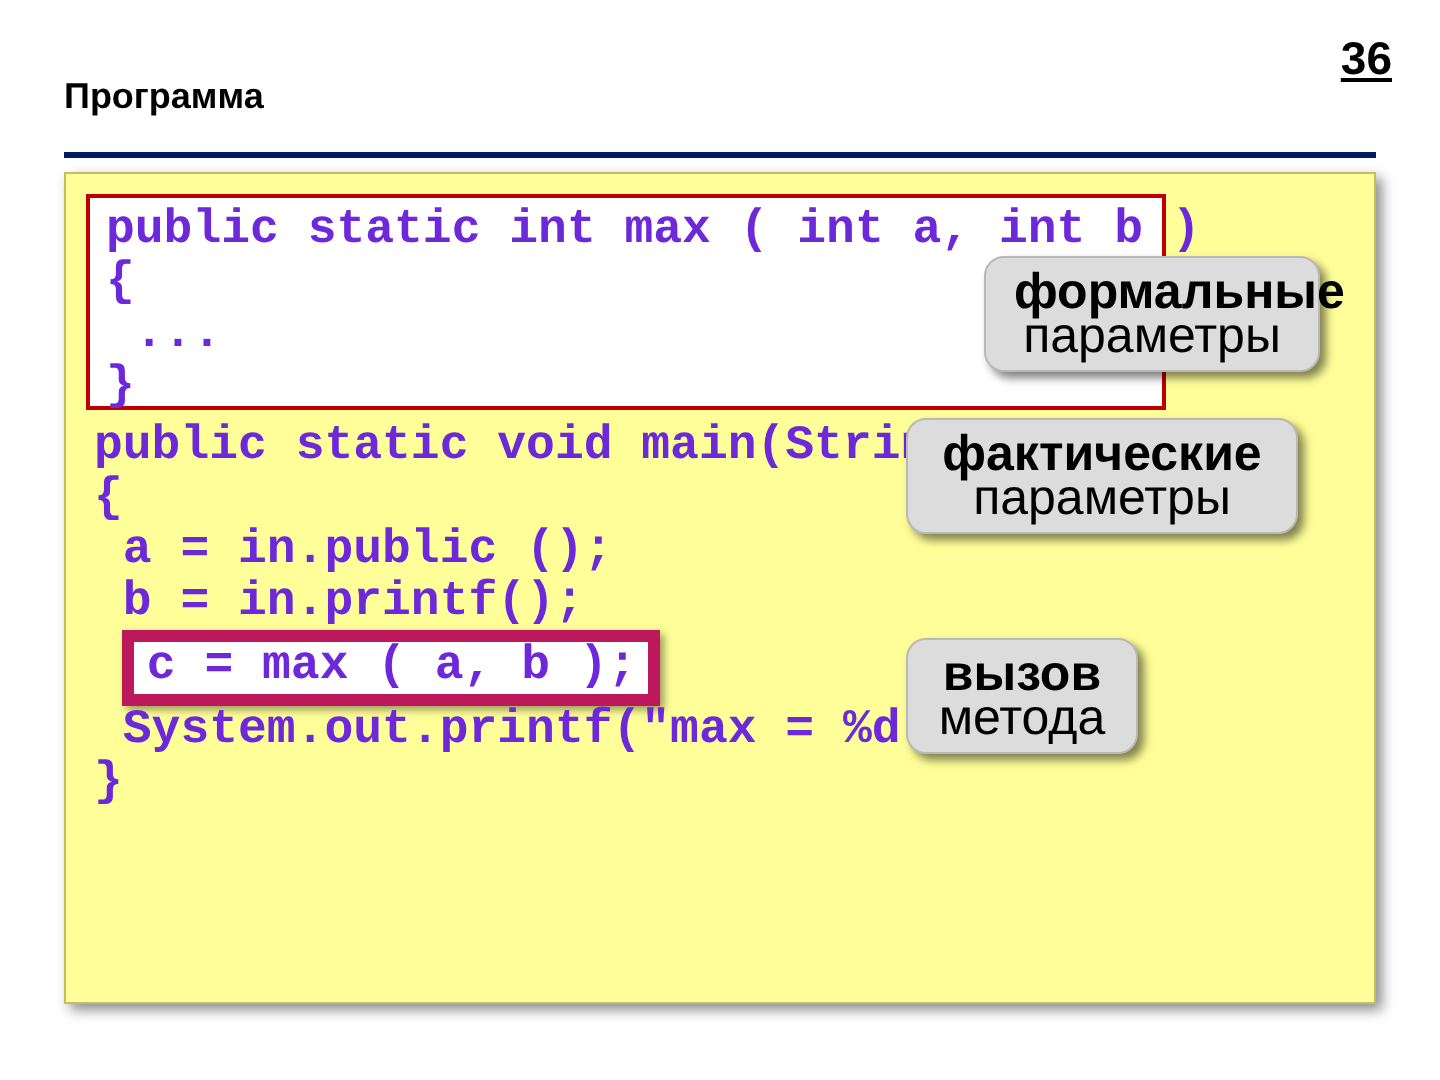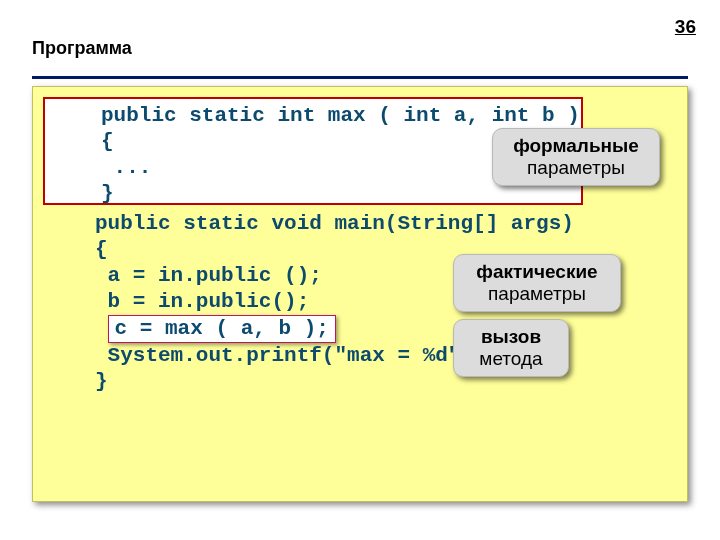--- a/index.html
+++ b/index.html
@@ -8,21 +8,21 @@
     height: 540px;
     background: #fff;
     font-family: Arial, sans-serif;
     position: relative;
     overflow: hidden;
   }
   .page-number {
     position: absolute;
     top: 16px;
     right: 24px;
-    font-size: 19px;
+    font-size: 23px;
     font-weight: bold;
     color: #000;
     text-decoration: underline;
   }
   .title {
     position: absolute;
     top: 38px;
     left: 32px;
     font-size: 18px;
     font-weight: bold;
@@ -51,54 +51,53 @@
     top: 10px;
     left: 10px;
     width: 540px;
     height: 108px;
     background: #fff;
     border: 2px solid #c00000;
     padding: 4px 8px;
   }
   .code-line {
     font-family: "Courier New", monospace;
-    font-size: 21px;
+    font-size: 24px;
     font-weight: bold;
-    color: #0c4a6e;
+    color: #6d28d9;
     white-space: pre;
     line-height: 26px;
-    margin-left: 48px;
   }
   .main-code {
     position: absolute;
     top: 124px;
     left: 14px;
   }
   .highlight-box {
     display: inline-block;
     background: #fff;
-    border: 1px solid #be185d;
+    border: 6px solid #be185d;
     box-shadow: 2px 2px 4px rgba(0,0,0,0.4);
     padding: 0 6px;
   }
   .callout {
     position: absolute;
     background: #dcdcdc;
     border: 1px solid #b8b8b8;
     border-radius: 10px;
     box-shadow: 3px 3px 5px rgba(0,0,0,0.5);
     padding: 6px 14px;
     text-align: center;
     font-family: Arial, sans-serif;
-    font-size: 19px;
+    font-size: 25px;
     line-height: 22px;
   }
   .callout .bold { font-weight: bold; }
   .callout-1 { top: 128px; left: 492px; width: 168px; }
-  .callout-2 { top: 209px; left: 453px; width: 168px; margin-top: 45px; }
+  .callout-2 { top: 209px; left: 453px; width: 196px; }
   .callout-3 { top: 319px; left: 453px; width: 116px; }
 </style>
 </head>
 <body>
 
 <div class="page-number">36</div>
 <div class="title">Программа</div>
 <div class="title-underline"></div>
 
 <div class="code-panel">
@@ -107,21 +106,21 @@
     <div class="code-line">public static int max ( int a, int b )</div>
     <div class="code-line">{</div>
     <div class="code-line"> ...</div>
     <div class="code-line">}</div>
   </div>
 
   <div class="main-code">
     <div class="code-line">public static void main(String[] args)</div>
     <div class="code-line">{</div>
     <div class="code-line"> a = in.public ();</div>
-    <div class="code-line"> b = in.public();</div>
+    <div class="code-line"> b = in.printf();</div>
     <div class="code-line"><span> </span><span class="highlight-box">c = max ( a, b );</span></div>
     <div class="code-line"> System.out.printf("max = %d", c);</div>
     <div class="code-line">}</div>
   </div>
 
 </div>
 
 <div class="callout callout-1">
   <span class="bold">формальные</span><br>
   <span>параметры</span>

